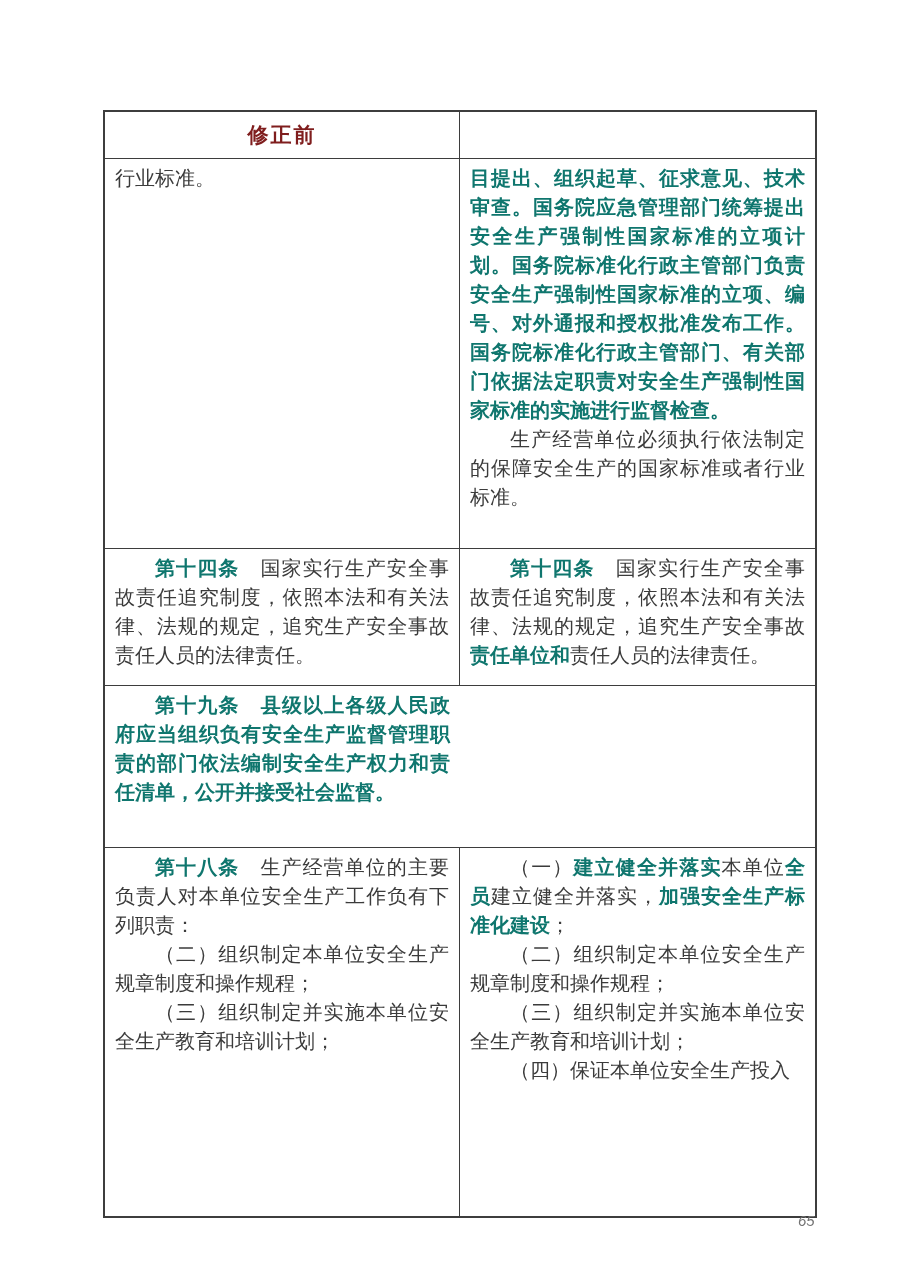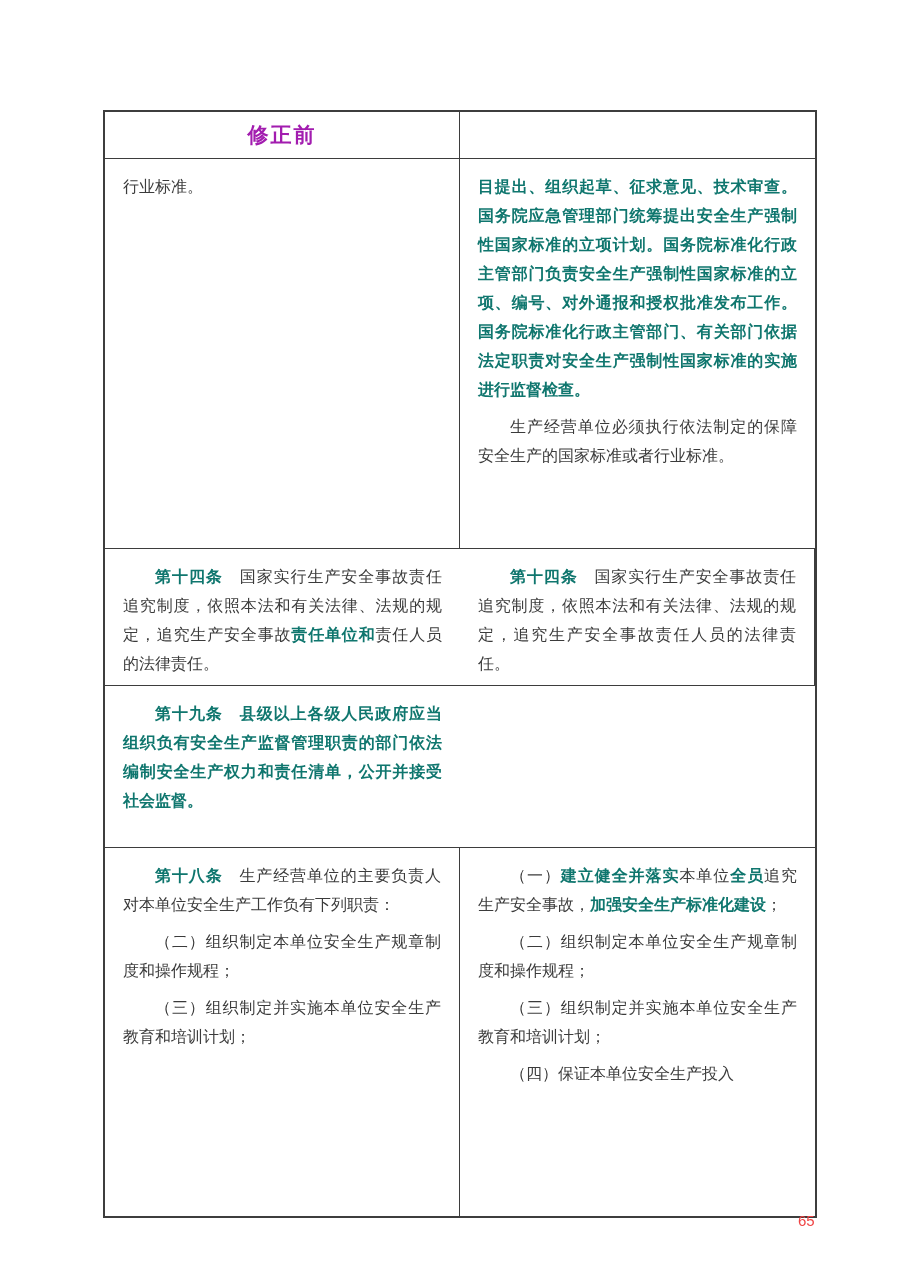--- a/index.html
+++ b/index.html
@@ -32,21 +32,21 @@
   }
   .t-header .hcell {
     width: 50%;
     box-sizing: border-box;
     display: flex;
     align-items: center;
     justify-content: center;
     font-family: "Liberation Sans", "DejaVu Sans", sans-serif;
     font-weight: 700;
     font-size: 21px;
-    color: #a21caf;
+    color: #7f1d1d;
     letter-spacing: 2px;
   }
   .t-header .hcell:first-child {
     border-right: 1px solid #3d3d3d;
   }
   .t-row {
     display: flex;
     border-top: 1px solid #3d3d3d;
     box-sizing: border-box;
     overflow: hidden;
@@ -54,22 +54,22 @@
   .cell {
     width: 50%;
     box-sizing: border-box;
     padding: 5px 10px 0 10px;
     overflow: hidden;
   }
   .cell.left {
     border-right: 1px solid #3d3d3d;
   }
   .para {
-    margin: 8px;
-    font-size: 16px;
+    margin: 0;
+    font-size: 20px;
     line-height: 29px;
     text-align: justify;
     word-break: break-all;
   }
   .para.indent {
     text-indent: 2em;
   }
   .seg {
     font-family: "Liberation Serif", "DejaVu Serif", serif;
     font-weight: 400;
@@ -79,61 +79,62 @@
     font-family: "Liberation Sans", "DejaVu Sans", sans-serif;
     font-weight: 700;
     color: #0f766e;
   }
   .page-number {
     position: absolute;
     left: 798px;
     top: 1212px;
     font-family: "Liberation Sans", "DejaVu Sans", sans-serif;
     font-size: 15px;
-    color: #ef4444;
+    color: #737373;
+    font-style: italic;
   }
 </style>
 </head>
 <body>
 
 <div class="doc-table">
   <div class="t-header">
     <div class="hcell">修正前</div>
   </div>
   <div id="rows-container">
       <div class="t-row" style="height: 390px;">
         <div class="cell left">
           <p class="para"><span class="seg">行业标准。</span></p>
         </div>
         <div class="cell right">
           <p class="para"><span class="seg bold">目提出、组织起草、征求意见、技术审查。国务院应急管理部门统筹提出安全生产强制性国家标准的立项计划。国务院标准化行政主管部门负责安全生产强制性国家标准的立项、编号、对外通报和授权批准发布工作。国务院标准化行政主管部门、有关部门依据法定职责对安全生产强制性国家标准的实施进行监督检查。</span></p>
           <p class="para indent"><span class="seg">生产经营单位必须执行依法制定的保障安全生产的国家标准或者行业标准。</span></p>
         </div>
       </div>
       <div class="t-row" style="height: 137px;">
+        <div class="cell left">
+          <p class="para indent"><span class="seg bold">第十四条</span><span class="seg">　国家实行生产安全事故责任追究制度，依照本法和有关法律、法规的规定，追究生产安全事故责任人员的法律责任。</span></p>
+        </div>
         <div class="cell right">
           <p class="para indent"><span class="seg bold">第十四条</span><span class="seg">　国家实行生产安全事故责任追究制度，依照本法和有关法律、法规的规定，追究生产安全事故</span><span class="seg bold">责任单位和</span><span class="seg">责任人员的法律责任。</span></p>
-        </div>
-        <div class="cell left">
-          <p class="para indent"><span class="seg bold">第十四条</span><span class="seg">　国家实行生产安全事故责任追究制度，依照本法和有关法律、法规的规定，追究生产安全事故责任人员的法律责任。</span></p>
         </div>
       </div>
       <div class="t-row" style="height: 162px;">
         <div class="cell right">
           <p class="para indent"><span class="seg bold">第十九条　县级以上各级人民政府应当组织负有安全生产监督管理职责的部门依法编制安全生产权力和责任清单，公开并接受社会监督。</span></p>
         </div>
       </div>
       <div class="t-row" style="height: 369px;">
         <div class="cell left">
           <p class="para indent"><span class="seg bold">第十八条</span><span class="seg">　生产经营单位的主要负责人对本单位安全生产工作负有下列职责：</span></p>
           <p class="para indent"><span class="seg">（二）组织制定本单位安全生产规章制度和操作规程；</span></p>
           <p class="para indent"><span class="seg">（三）组织制定并实施本单位安全生产教育和培训计划；</span></p>
         </div>
         <div class="cell right">
-          <p class="para indent"><span class="seg">（一）</span><span class="seg bold">建立健全并落实</span><span class="seg">本单位</span><span class="seg bold">全员</span><span class="seg">追究生产安全事故，</span><span class="seg bold">加强安全生产标准化建设</span><span class="seg">；</span></p>
+          <p class="para indent"><span class="seg">（一）</span><span class="seg bold">建立健全并落实</span><span class="seg">本单位</span><span class="seg bold">全员</span><span class="seg">建立健全并落实，</span><span class="seg bold">加强安全生产标准化建设</span><span class="seg">；</span></p>
           <p class="para indent"><span class="seg">（二）组织制定本单位安全生产规章制度和操作规程；</span></p>
           <p class="para indent"><span class="seg">（三）组织制定并实施本单位安全生产教育和培训计划；</span></p>
           <p class="para indent"><span class="seg">（四）保证本单位安全生产投入</span></p>
         </div>
       </div>
     </div>
 </div>
 
 <div class="page-number">65</div>
 

